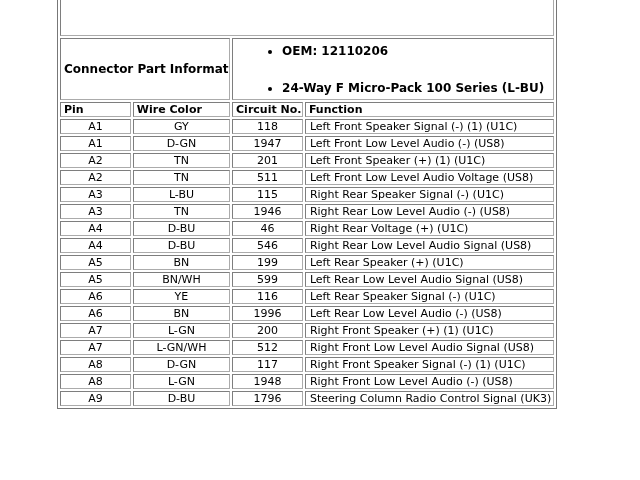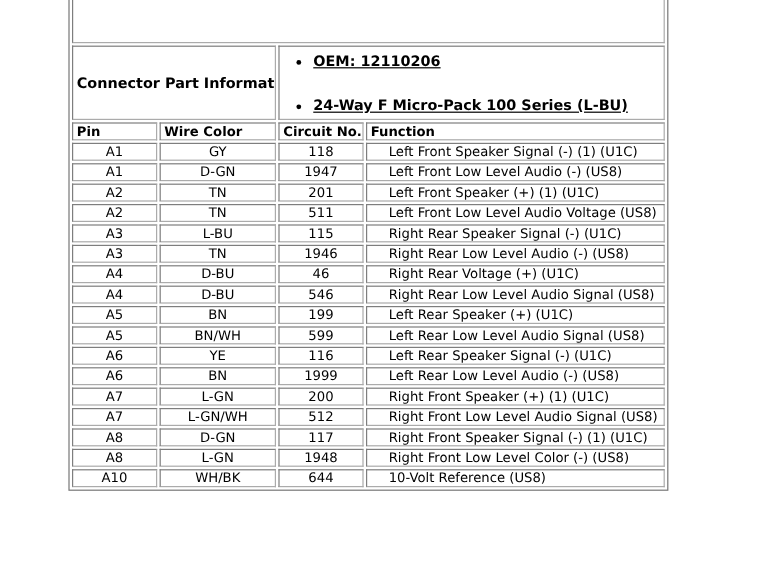--- a/index.html
+++ b/index.html
@@ -44,22 +44,21 @@
   td.connector-label-cell {
     height: 60px;
     text-align: center;
     vertical-align: middle;
     font-weight: bold;
     font-size: 12px;
     line-height: 14px;
   }
   td.connector-bullets-cell {
     vertical-align: top;
-    padding: 5px 4px 0 0;
-    text-decoration: underline;
+    padding: 5px 4px 0 21px;
   }
   .bullet-list {
     margin: 0;
     padding: 0 0 0 28px;
     list-style: disc outside;
     font-weight: bold;
     font-size: 12px;
     line-height: 14px;
   }
   .bullet-list li + li {
@@ -71,21 +70,21 @@
     font-weight: bold;
     font-size: 11px;
   }
   td.c-pin, td.c-wire, td.c-circuit {
     height: 13px;
     text-align: center;
   }
   td.c-func {
     height: 13px;
     text-align: left;
-    padding-left: 18px;
+    padding-left: 4px;
   }
 </style>
 </head>
 <body>
 
 <div class="page">
   <table class="pinout">
     <colgroup>
       <col style="width:70px">
       <col style="width:96px">
@@ -193,21 +192,21 @@
         <tr>
           <td class="c-pin">A6</td>
           <td class="c-wire">YE</td>
           <td class="c-circuit">116</td>
           <td class="c-func">Left Rear Speaker Signal (-) (U1C)</td>
         </tr>
 
         <tr>
           <td class="c-pin">A6</td>
           <td class="c-wire">BN</td>
-          <td class="c-circuit">1999</td>
+          <td class="c-circuit">1996</td>
           <td class="c-func">Left Rear Low Level Audio (-) (US8)</td>
         </tr>
 
         <tr>
           <td class="c-pin">A7</td>
           <td class="c-wire">L-GN</td>
           <td class="c-circuit">200</td>
           <td class="c-func">Right Front Speaker (+) (1) (U1C)</td>
         </tr>
 
@@ -222,28 +221,28 @@
           <td class="c-pin">A8</td>
           <td class="c-wire">D-GN</td>
           <td class="c-circuit">117</td>
           <td class="c-func">Right Front Speaker Signal (-) (1) (U1C)</td>
         </tr>
 
         <tr>
           <td class="c-pin">A8</td>
           <td class="c-wire">L-GN</td>
           <td class="c-circuit">1948</td>
-          <td class="c-func">Right Front Low Level Color (-) (US8)</td>
-        </tr>
-
-
-        <tr>
-          <td class="c-pin">A10</td>
-          <td class="c-wire">WH/BK</td>
-          <td class="c-circuit">644</td>
-          <td class="c-func">10-Volt Reference (US8)</td>
-        </tr>
+          <td class="c-func">Right Front Low Level Audio (-) (US8)</td>
+        </tr>
+
+        <tr>
+          <td class="c-pin">A9</td>
+          <td class="c-wire">D-BU</td>
+          <td class="c-circuit">1796</td>
+          <td class="c-func">Steering Column Radio Control Signal (UK3)</td>
+        </tr>
+
 
 
 
       </tbody>
   </table>
 </div>
 
 </body></html>

